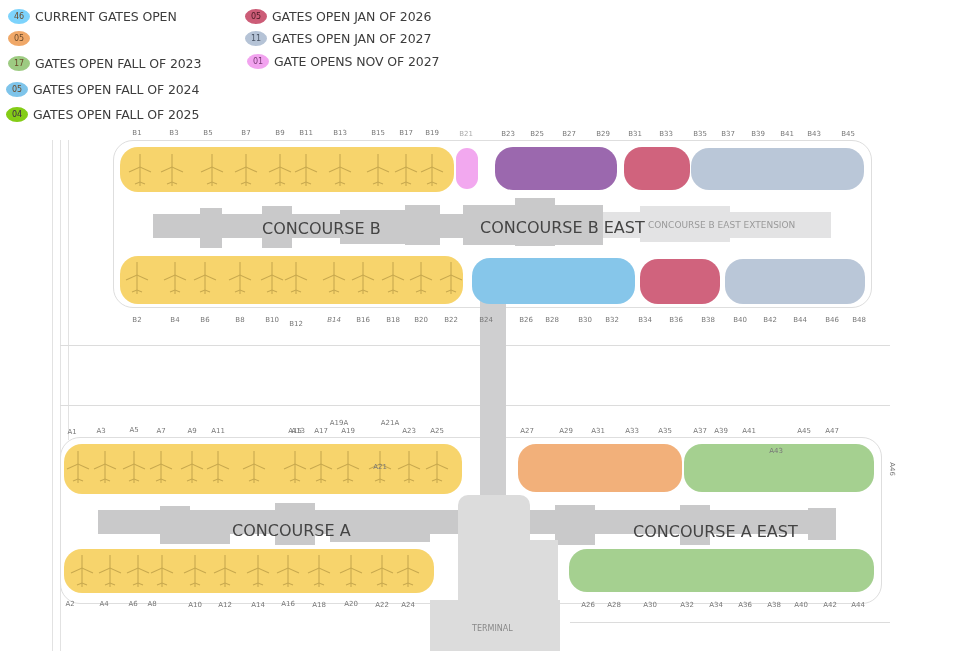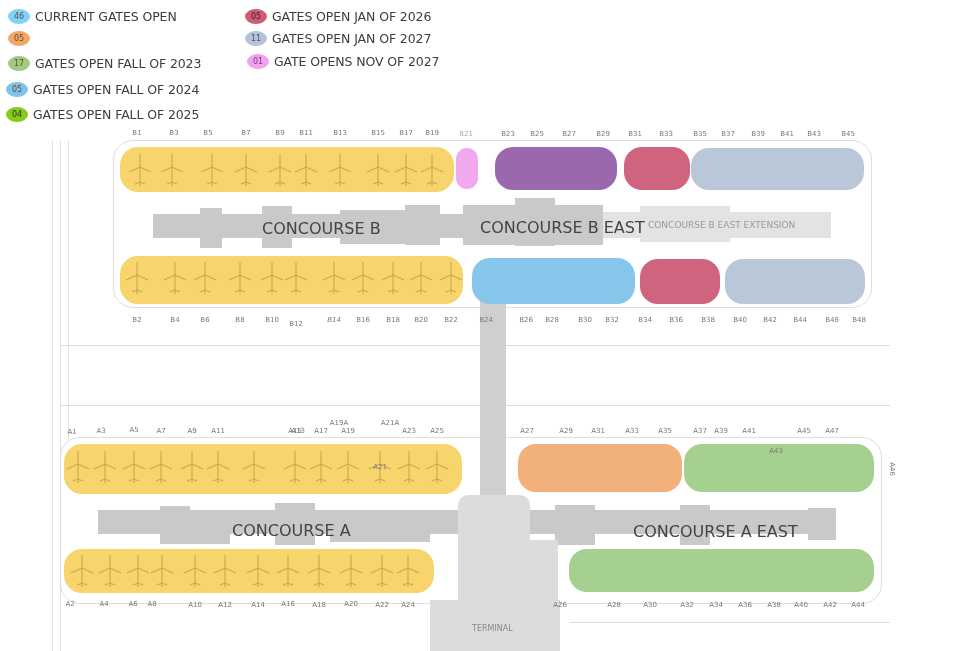--- a/index.html
+++ b/index.html
@@ -533,21 +533,21 @@
   <span class="gate-label" style="left:133px;top:600px;">A6</span>
   <span class="gate-label" style="left:152px;top:600px;">A8</span>
   <span class="gate-label" style="left:195px;top:601px;">A10</span>
   <span class="gate-label" style="left:225px;top:601px;">A12</span>
   <span class="gate-label" style="left:258px;top:601px;">A14</span>
   <span class="gate-label" style="left:288px;top:600px;">A16</span>
   <span class="gate-label" style="left:319px;top:601px;">A18</span>
   <span class="gate-label" style="left:351px;top:600px;">A20</span>
   <span class="gate-label" style="left:382px;top:601px;">A22</span>
   <span class="gate-label" style="left:408px;top:601px;">A24</span>
-  <span class="gate-label" style="left:560px;top:601px;">A26</span>
+  <span class="gate-label" style="left:588px;top:601px;">A26</span>
   <span class="gate-label" style="left:614px;top:601px;">A28</span>
   <span class="gate-label" style="left:650px;top:601px;">A30</span>
   <span class="gate-label" style="left:687px;top:601px;">A32</span>
   <span class="gate-label" style="left:716px;top:601px;">A34</span>
   <span class="gate-label" style="left:745px;top:601px;">A36</span>
   <span class="gate-label" style="left:774px;top:601px;">A38</span>
   <span class="gate-label" style="left:801px;top:601px;">A40</span>
   <span class="gate-label" style="left:830px;top:601px;">A42</span>
   <span class="gate-label" style="left:858px;top:601px;">A44</span>
 </div>

